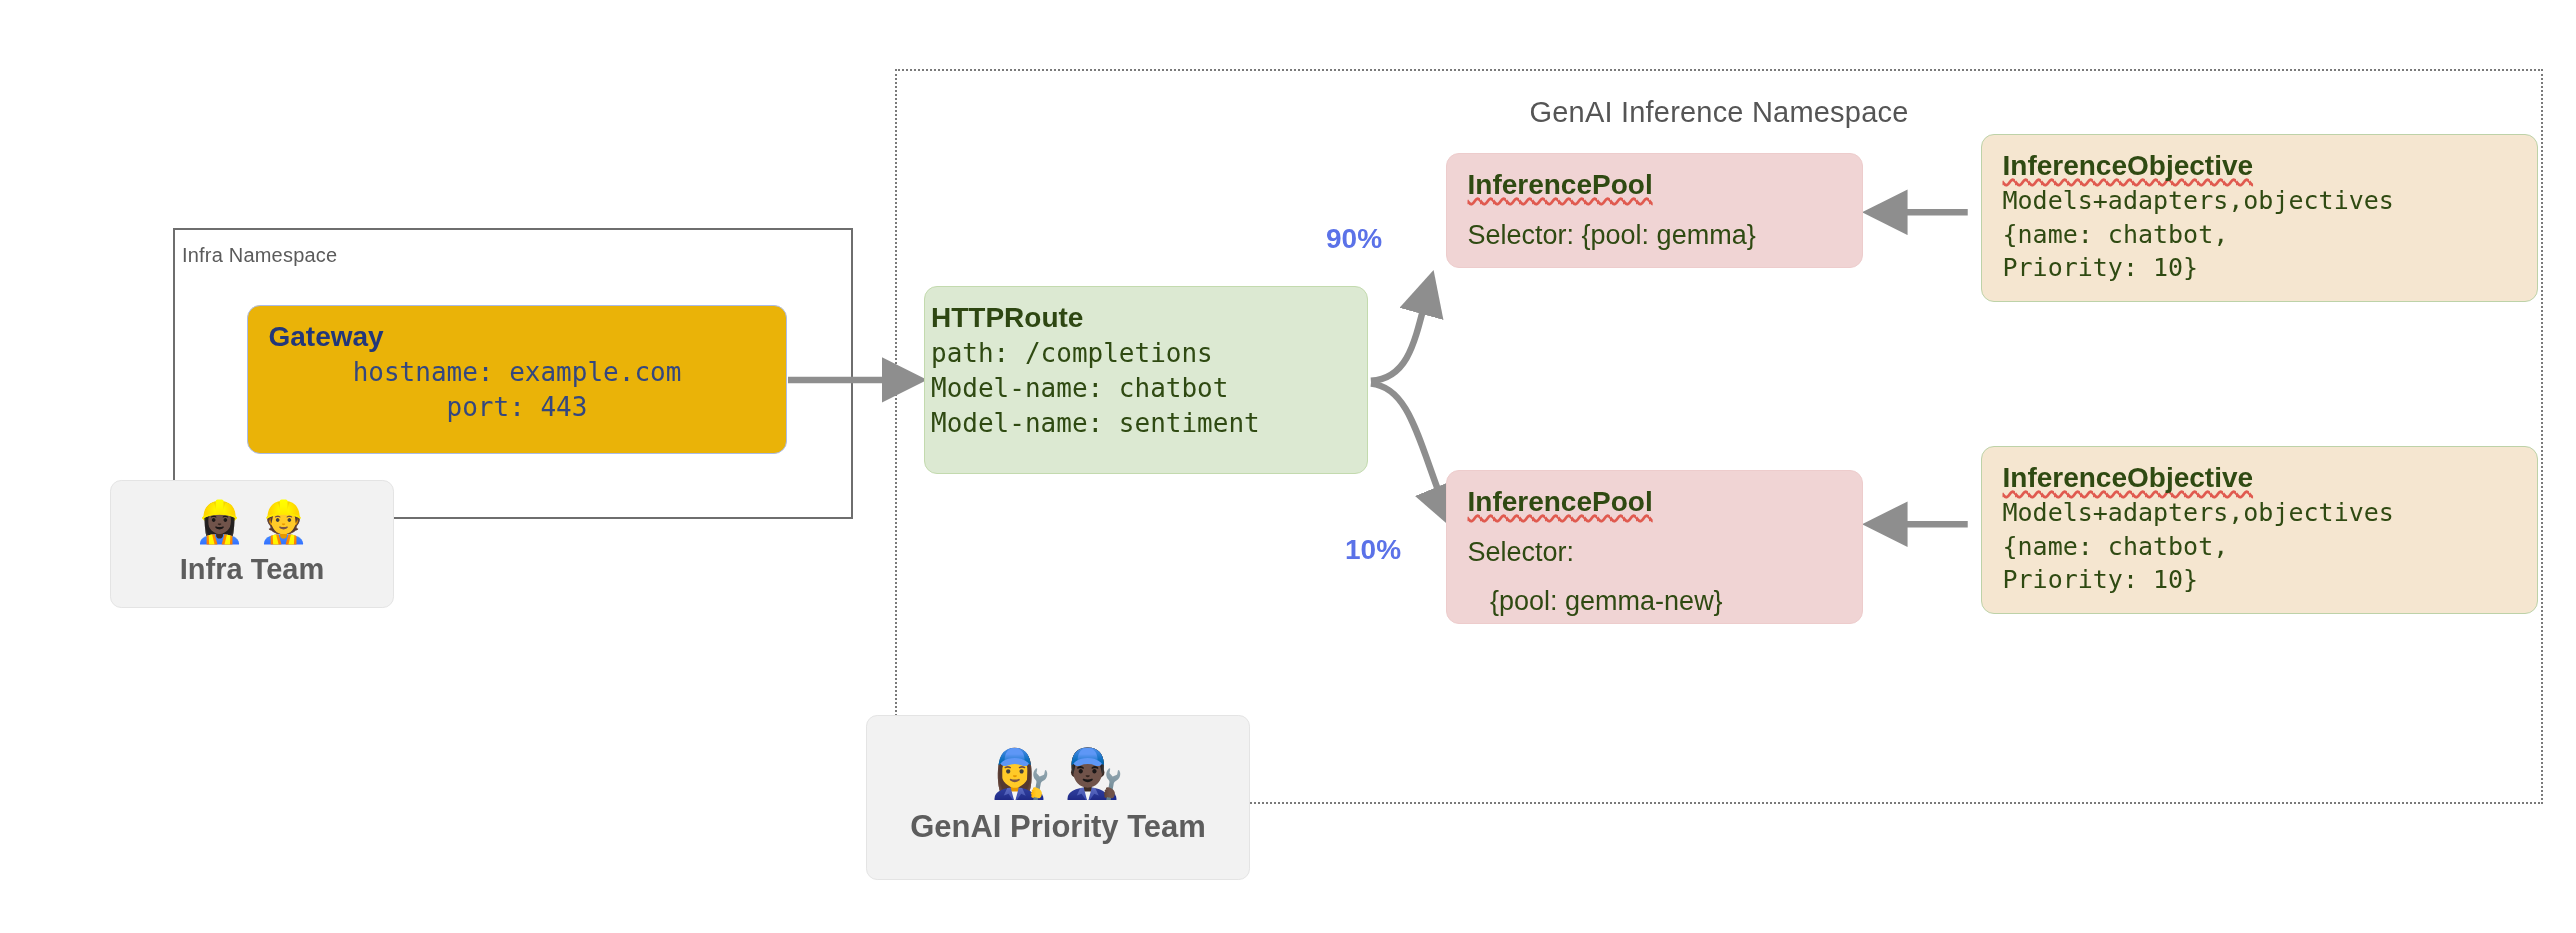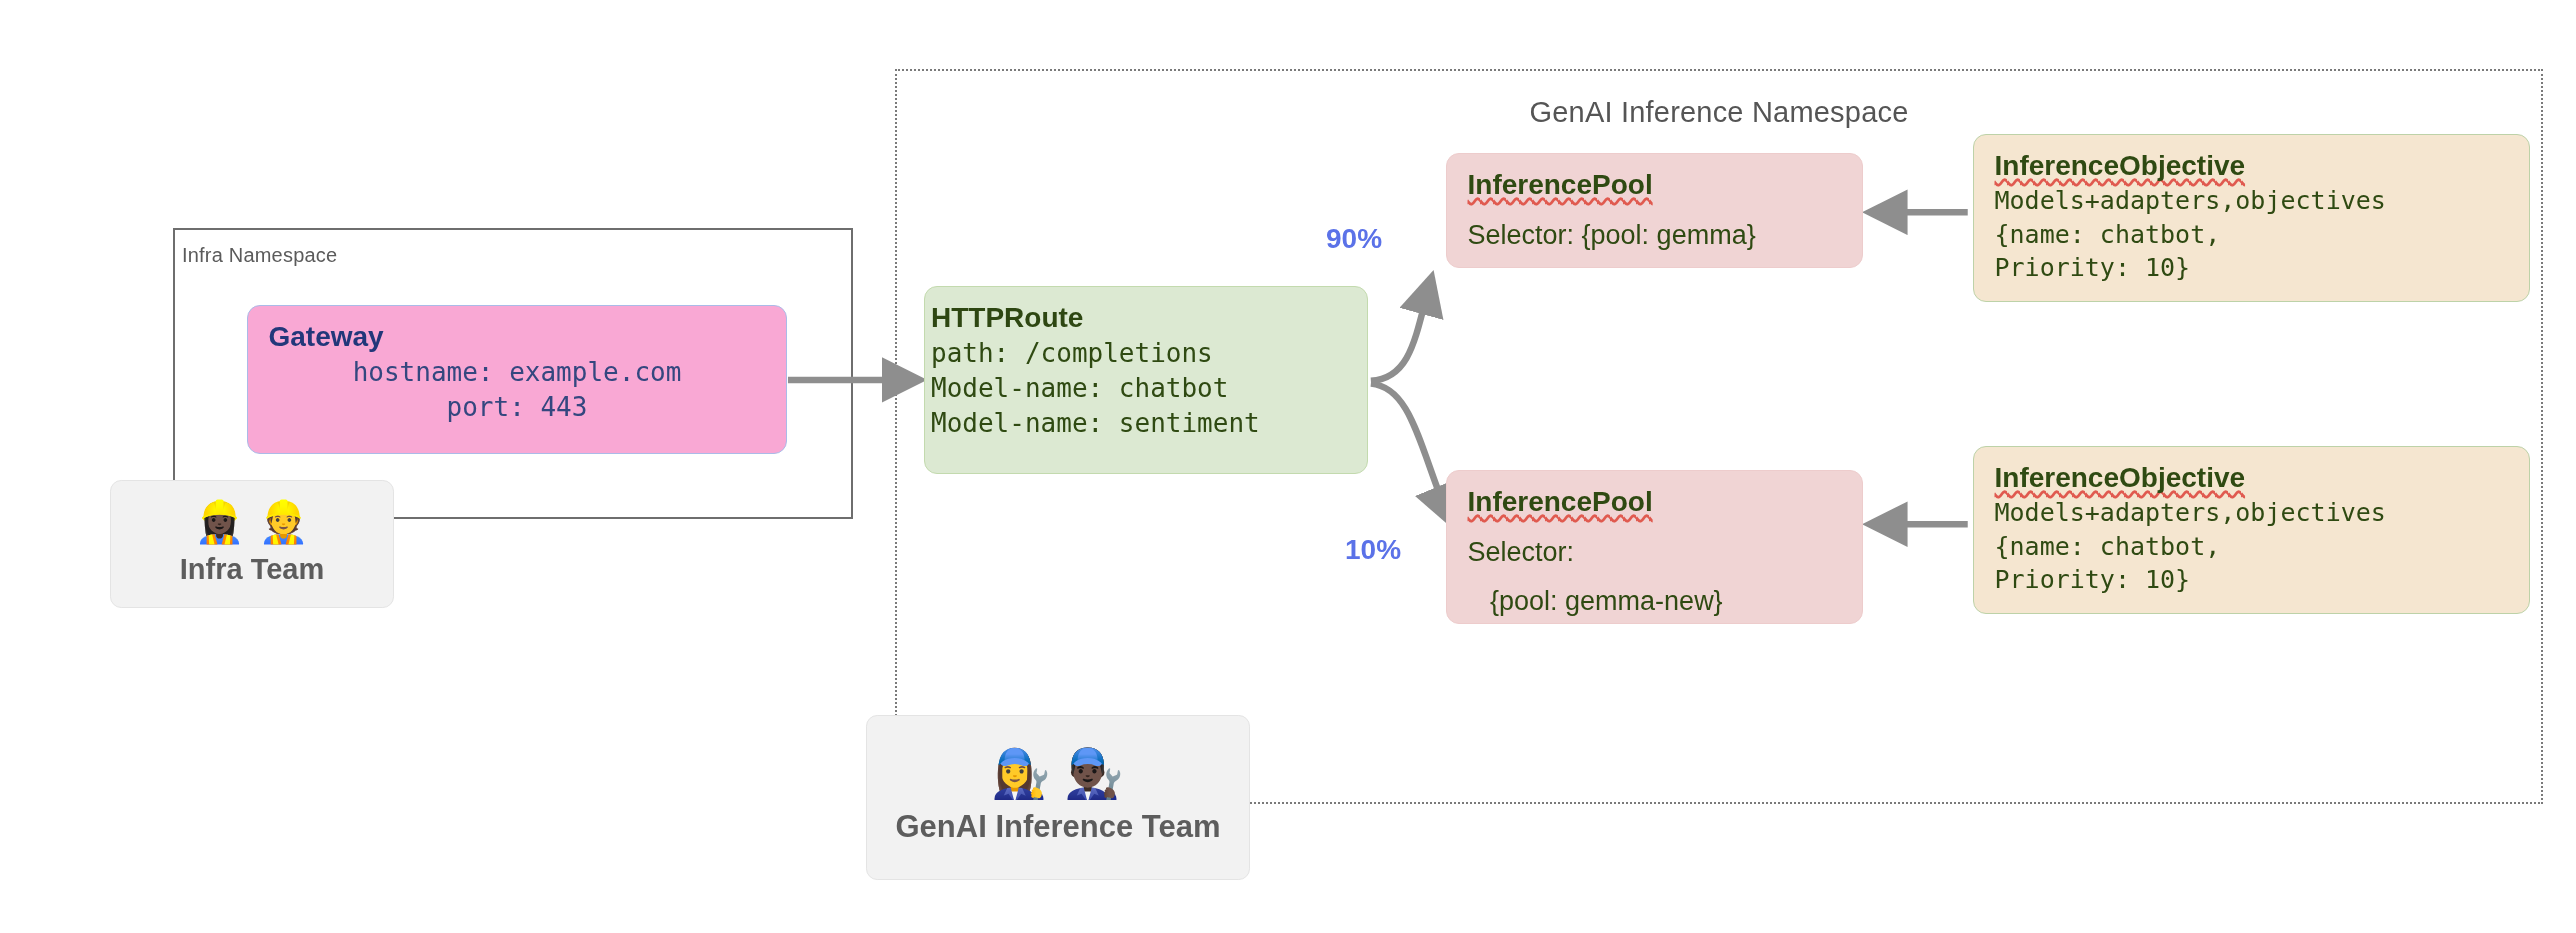--- a/index.html
+++ b/index.html
@@ -77,21 +77,21 @@
   .spell {
     text-decoration: underline wavy #e05a4f;
     text-decoration-skip-ink: none;
     text-underline-offset: 2.8px;
   }
 
   
   #gateway-node {
     left: 247px; top: 305px;
     width: 540px; height: 149px;
-    background: #f9a8d4;
+    background: #eab308;
     border: 1.9px solid #aabbe8;
     color: #243a76;
   }
   #gateway-node .title { color: #22377a; }
   #gateway-node .mono  { color: #34477f; text-align: center; }
 
   
   #httproute-node {
     left: 924px; top: 286px;
     width: 444px; height: 188px;
@@ -112,20 +112,21 @@
   #pool-gemma { left: 1446px; top: 153px; height: 115px; }
   #pool-gemma-new { left: 1446px; top: 470px; height: 154px; }
   .pool-node .title { color: #2f4a12; }
   .pool-node .sans  { color: #2f4a12; margin-top: 15px; }
 
   
   .objective-node {
     background: #f5e6d0;
     border: 1.9px solid #bdd2a8;
     width: 557px;
+    margin-left: 8px;
   }
   #objective-top { left: 1973px; top: 134px; height: 168px; }
   #objective-bottom { left: 1973px; top: 446px; height: 168px; }
   .objective-node .title { color: #2f4a12; }
   .objective-node .mono  { color: #2f4a12; font-size: 25px; }
 
   
   .team-badge {
     background: #f2f2f2;
     border: 1.9px solid #e4e4e4;
@@ -248,17 +249,17 @@
   <div class="abs pct-label" id="pct-90">90%</div>
   <div class="abs pct-label" id="pct-10">10%</div>
 
   <div class="abs team-badge" id="infra-team">
     <div class="team-emojis">👷🏿‍♀️👷</div>
     <div class="team-label">Infra Team</div>
   </div>
 
   <div class="abs team-badge" id="genai-team">
     <div class="team-emojis">👩‍🔧👨🏿‍🔧</div>
-    <div class="team-label">GenAI Inference Team</div>
+    <div class="team-label">GenAI Priority Team</div>
   </div>
 
 </div>
 
 
 </body></html>

